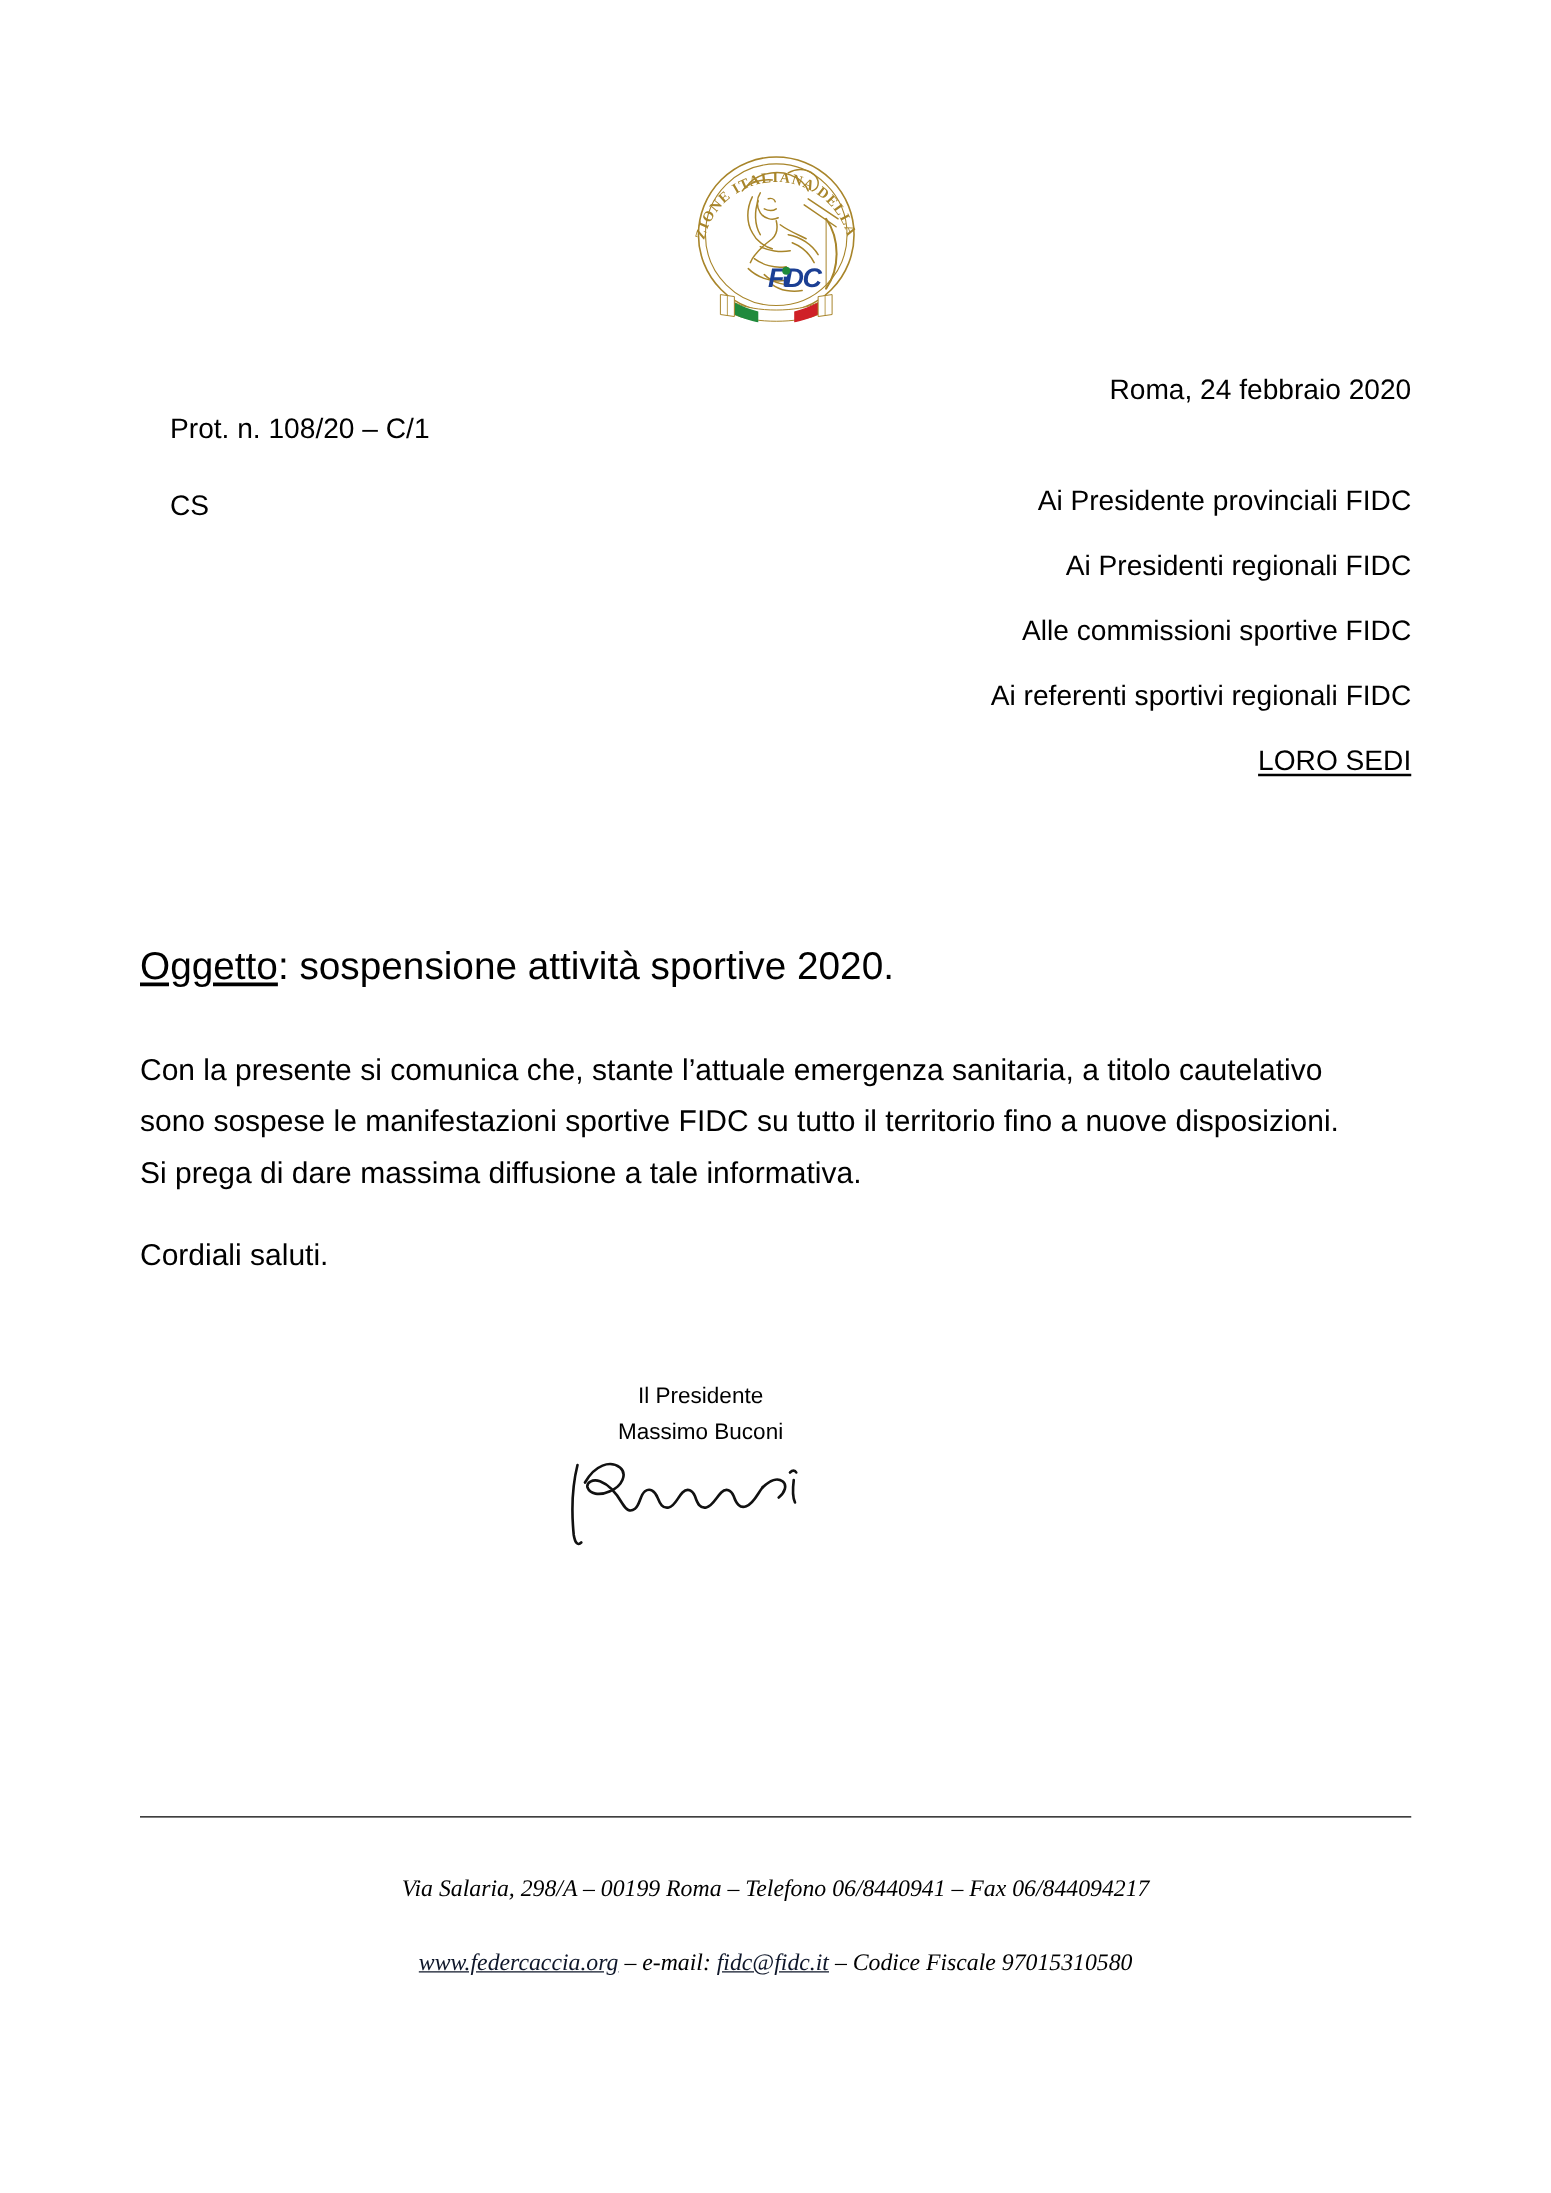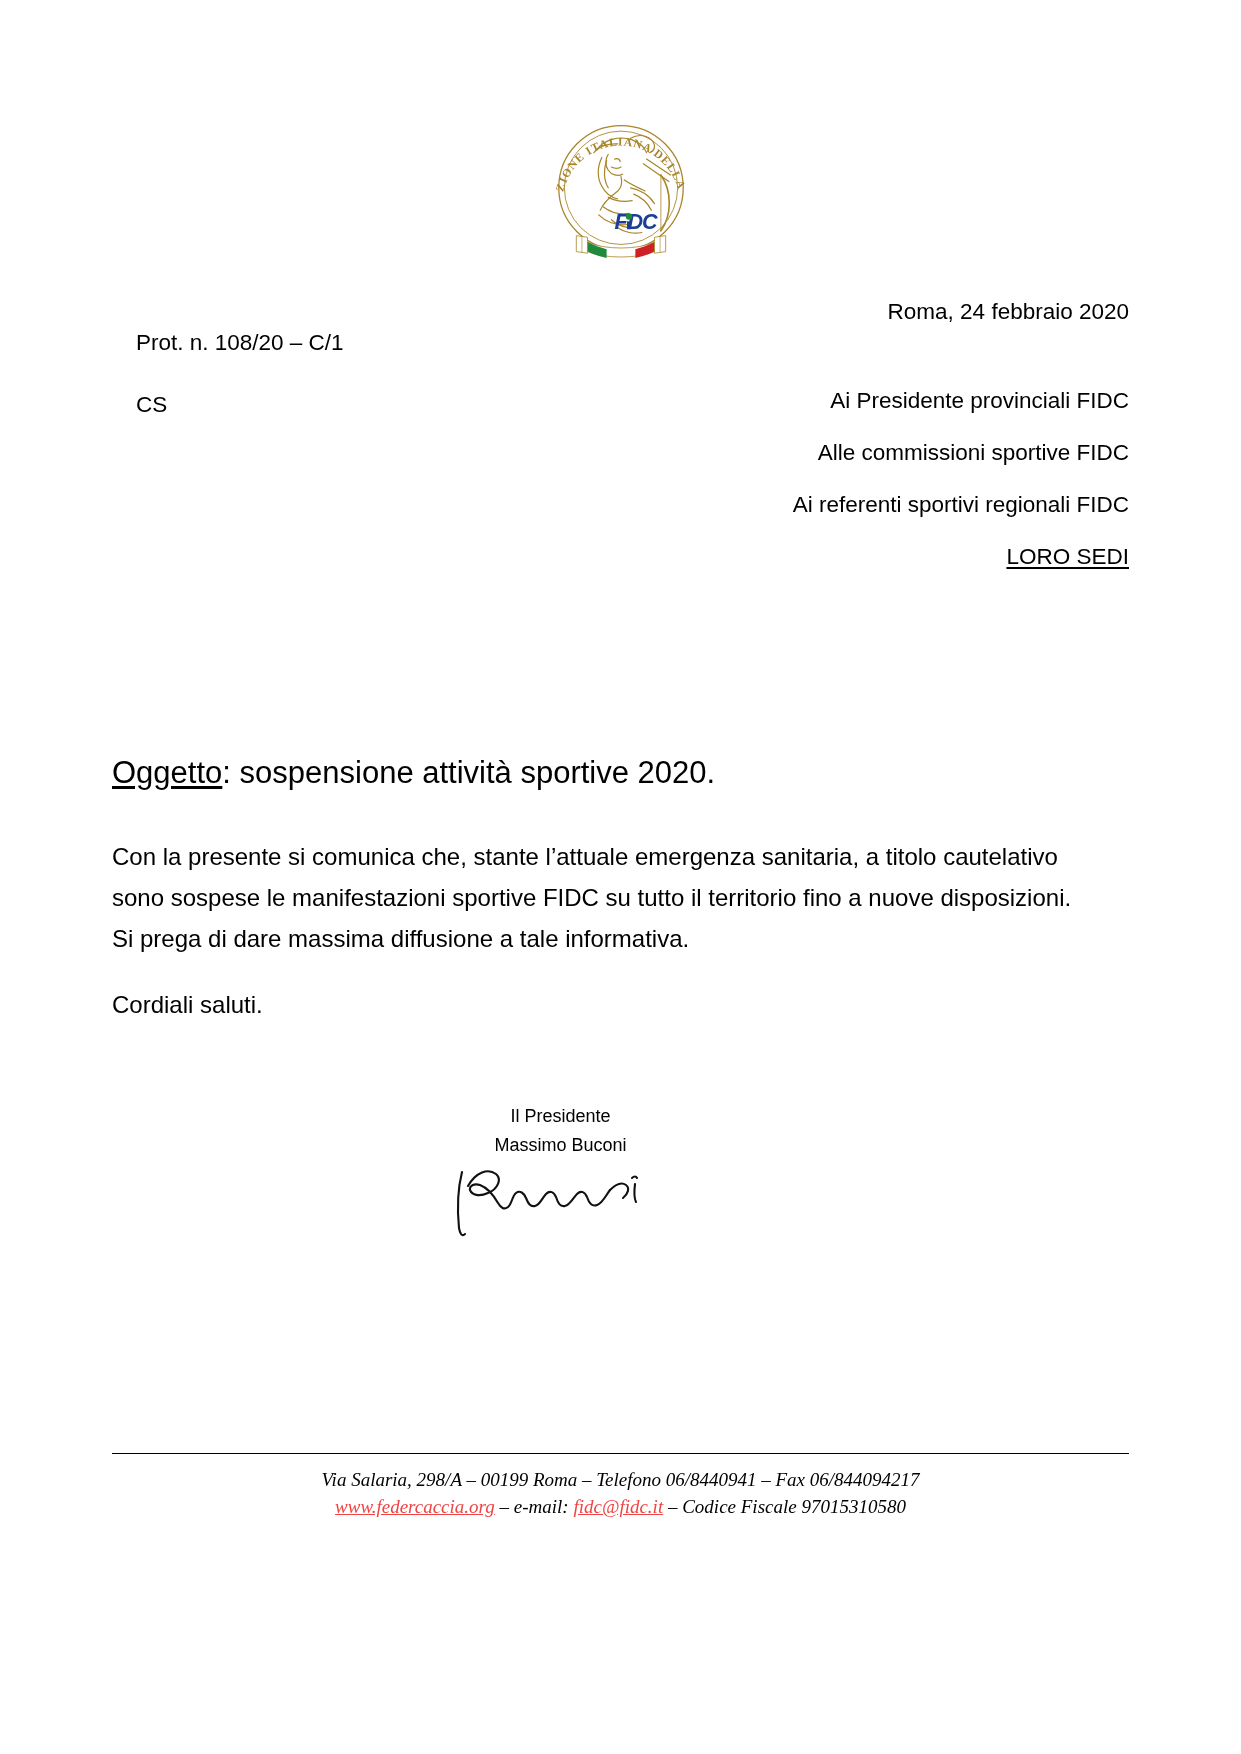--- a/index.html
+++ b/index.html
@@ -136,23 +136,23 @@
     position: absolute;
     left: 112px;
     right: 112px;
     top: 1466px;
     text-align: center;
     font-family: "Liberation Serif", serif;
     font-style: italic;
     font-size: 19px;
     line-height: 27px;
   }
-  .footer-line { display: block; }
+  .footer-line { display: block; margin-top: 32px; }
   .flink {
-    color: #ef4444;
+    color: #0f172a;
   }
 </style>
 </head>
 <body>
 
 <div class="page">
 
   <div class="logo-wrap">
     <div class="logo">
       <svg viewBox="0 0 200 188" width="160" height="150" xmlns="http://www.w3.org/2000/svg">
@@ -226,20 +226,21 @@
   <div class="header-row">
     <div class="prot-block">
       <span class="prot-line">Prot. n. 108/20 – C/1</span>
       <span class="prot-line">CS</span>
     </div>
     <div class="date-block">Roma, 24 febbraio 2020</div>
   </div>
 
   <div class="recipients">
     <span class="recipient-line">Ai Presidente provinciali FIDC</span>
+    <span class="recipient-line">Ai Presidenti regionali FIDC</span>
     <span class="recipient-line">Alle commissioni sportive FIDC</span>
     <span class="recipient-line">Ai referenti sportivi regionali FIDC</span>
     <span class="recipient-line underlined">LORO SEDI</span>
   </div>
 
   <div class="subject">
     <span class="subject-label">Oggetto</span><span>: </span><span>sospensione attività sportive 2020.</span>
   </div>
 
   <div class="body-para p1">

